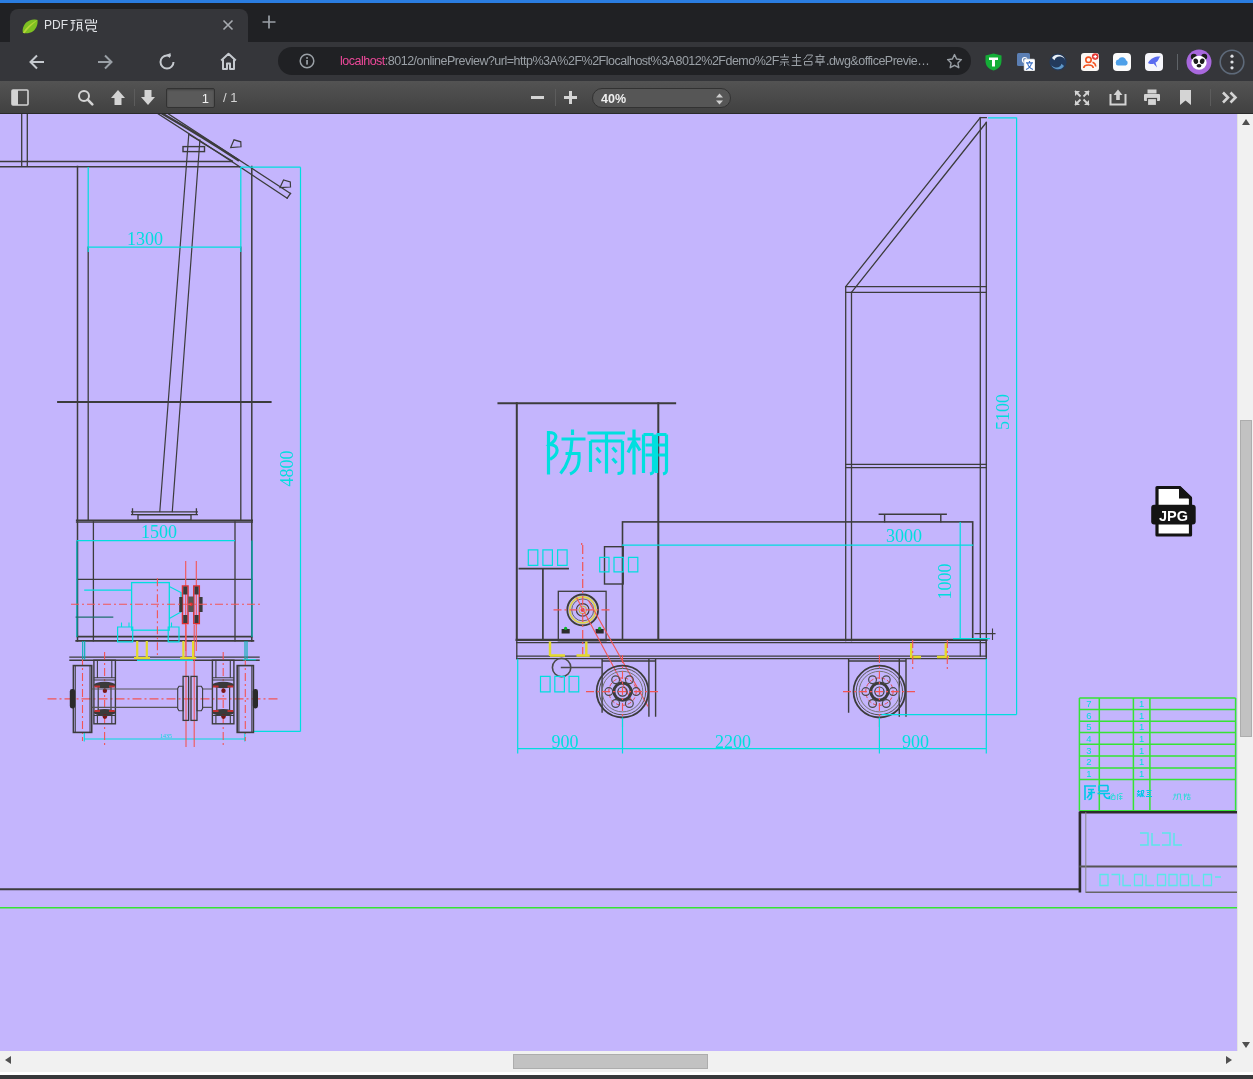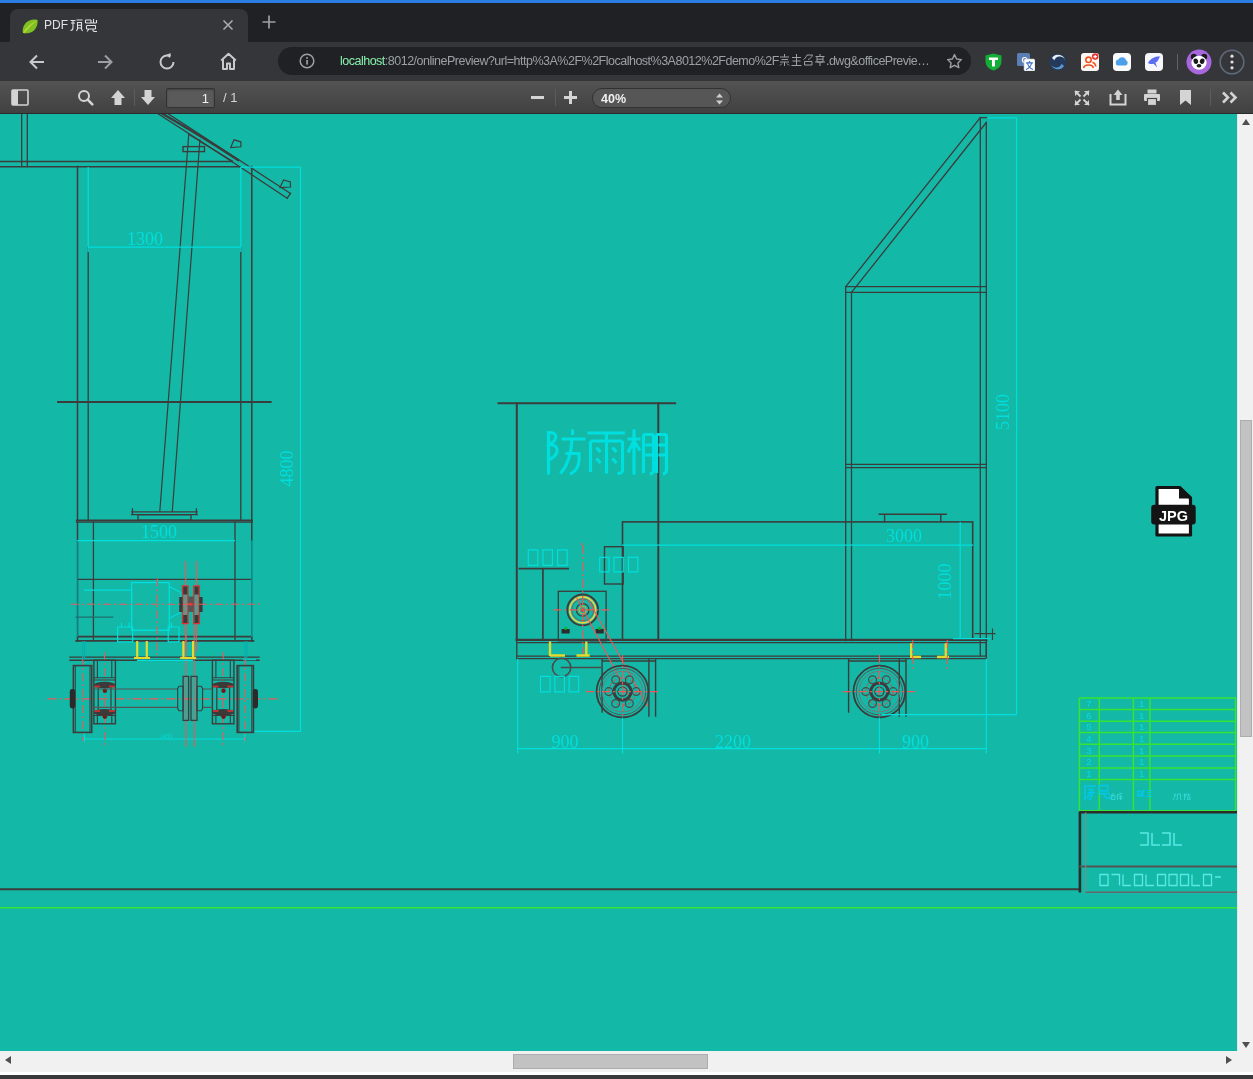--- a/index.html
+++ b/index.html
@@ -6,24 +6,24 @@
   html,body { width:1253px; height:1079px; overflow:hidden; background:#fff;
     font-family:"Liberation Sans", sans-serif; }
   .abs { position:absolute; }
   #tabbar { position:absolute; left:0; top:0; width:1253px; height:42px; background:#202124;text-align:right; }
   #bluestrip { position:absolute; left:0; top:0; width:1253px; height:3px; background:#2a7de1; }
   #tab { position:absolute; left:10px; top:9px; width:238px; height:33px; background:#35363a; border-radius:8px 8px 0 0; }
   #tabtitle { position:absolute; left:34px; top:9px; font-size:12px; color:#dfe1e5; }
   #toolbar { position:absolute; left:0; top:42px; width:1253px; height:39px; background:#35363a; }
   #urlpill { position:absolute; left:278px; top:5px; width:693px; height:28px; border-radius:14px; background:#202124; }
   #urltext { position:absolute; left:62px; top:7px; font-size:12.5px; letter-spacing:-0.5px; color:#9aa0a6; white-space:nowrap; }
-  #urltext b { color:#86efac; font-weight:400; }
+  #urltext b { color:#ec4899; font-weight:400; }
   #pdfbar { position:absolute; left:0; top:81px; width:1253px; height:33px;
     background:linear-gradient(#535353,#414141); border-bottom:1px solid #2a2a2a; }
-  #content { position:absolute; left:0; top:114px; width:1237px; height:937px; background:#14b8a6; }
+  #content { position:absolute; left:0; top:114px; width:1237px; height:937px; background:#c4b5fd; }
   
   #vsb { position:absolute; left:1237px; top:114px; width:16px; height:937px; background:#f1f1f1; border-left:1px solid #e4e4e4; }
   #vthumb { position:absolute; left:2px; top:306px; width:12px; height:317px; background:#c2c2c2; border:1px solid #adadad; }
   #hsb { position:absolute; left:0; top:1051px; width:1237px; height:21px; background:#f1f1f1; }
   #hthumb { position:absolute; left:513px; top:3px; width:195px; height:15px; background:#c2c2c2; border:1px solid #adadad; }
   #corner { position:absolute; left:1237px; top:1051px; width:16px; height:21px; background:#f1f1f1; }
   #botstrip { position:absolute; left:0; top:1075px; width:1253px; height:4px; background:#38393b; }
 </style>
 </head>
 <body>

